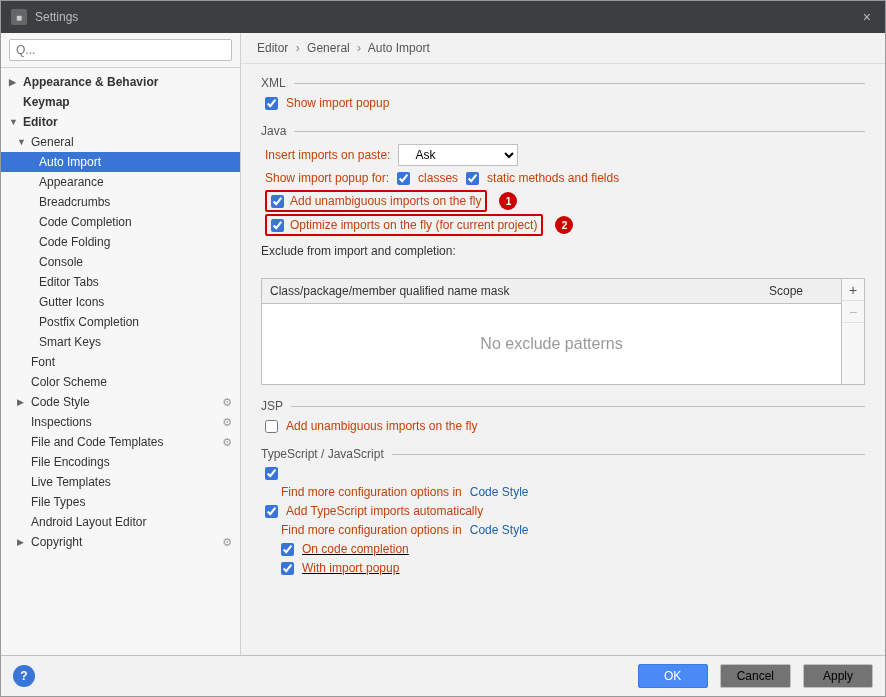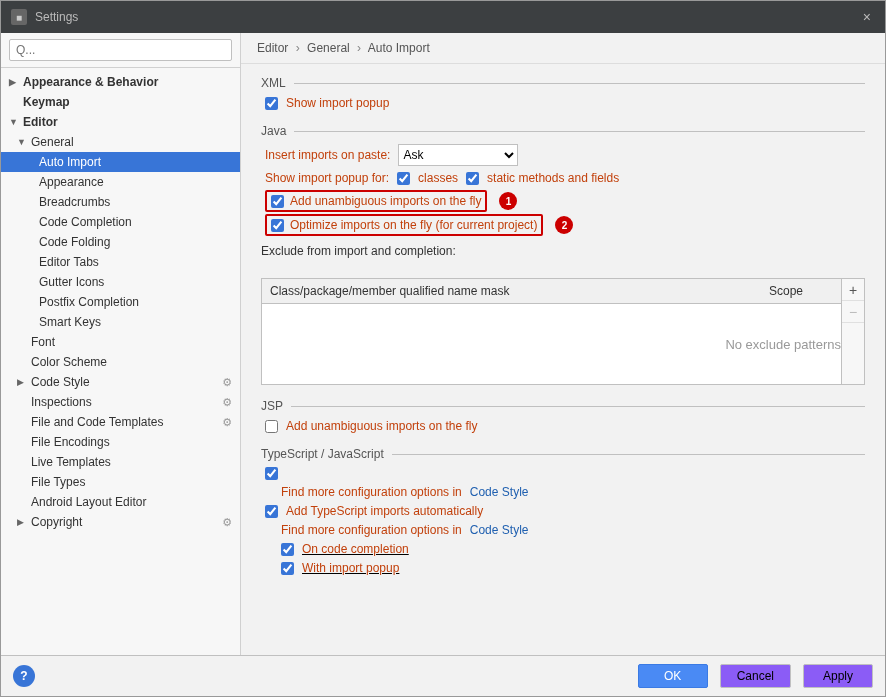--- a/index.html
+++ b/index.html
@@ -184,21 +184,21 @@
     input[type="checkbox"] {
       width: 13px;
       height: 13px;
       cursor: pointer;
       accent-color: #3875d7;
     }
     
     .setting-label { color: #c2410c; font-size: 12px; }
     
     select {
-      padding: 2px 0;
+      padding: 2px 12px;
       border: 1px solid #c0c0c0;
       background: white;
       font-size: 12px;
       cursor: pointer;
       min-width: 120px;
     }
     
     .checkbox-row-multi {
       display: flex;
       align-items: center;
@@ -274,23 +274,23 @@
       color: #333;
     }
     
     .table-col.name { flex: 1; }
     .table-col.scope { width: 80px; }
     
     .table-body {
       height: 80px;
       display: flex;
       align-items: center;
-      justify-content: flex-end;
+      justify-content: center;
       color: #999;
-      font-size: 13px;
+      font-size: 16px;
     }
     
     .table-actions {
       display: flex;
       flex-direction: column;
       border-left: 1px solid #c0c0c0;
       background: #f7f7f7;
     }
     
     .table-action-btn {
@@ -326,21 +326,21 @@
     
     .footer-buttons {
       display: flex;
       gap: 12px;
       margin-left: auto;
     }
     
     .dialog-btn {
       padding: 4px 16px;
       border: 1px solid #c0c0c0;
-      background: #8b5cf6;
+      background: #737373;
       cursor: pointer;
       font-size: 12px;
       border-radius: 2px;
       min-width: 70px;
     }
     
     .dialog-btn.primary {
       background: #4a8af4;
       color: white;
       border-color: #3a7ae4;
@@ -418,20 +418,24 @@
         <div class="tree-item level2">
           <span class="expand-arrow">&nbsp;</span>
           <span>Code Completion</span>
         </div>
 
         <div class="tree-item level2">
           <span class="expand-arrow">&nbsp;</span>
           <span>Code Folding</span>
         </div>
 
+        <div class="tree-item level2">
+          <span class="expand-arrow">&nbsp;</span>
+          <span>Console</span>
+        </div>
 
         <div class="tree-item level2">
           <span class="expand-arrow">&nbsp;</span>
           <span>Editor Tabs</span>
         </div>
 
         <div class="tree-item level2">
           <span class="expand-arrow">&nbsp;</span>
           <span>Gutter Icons</span>
         </div>

